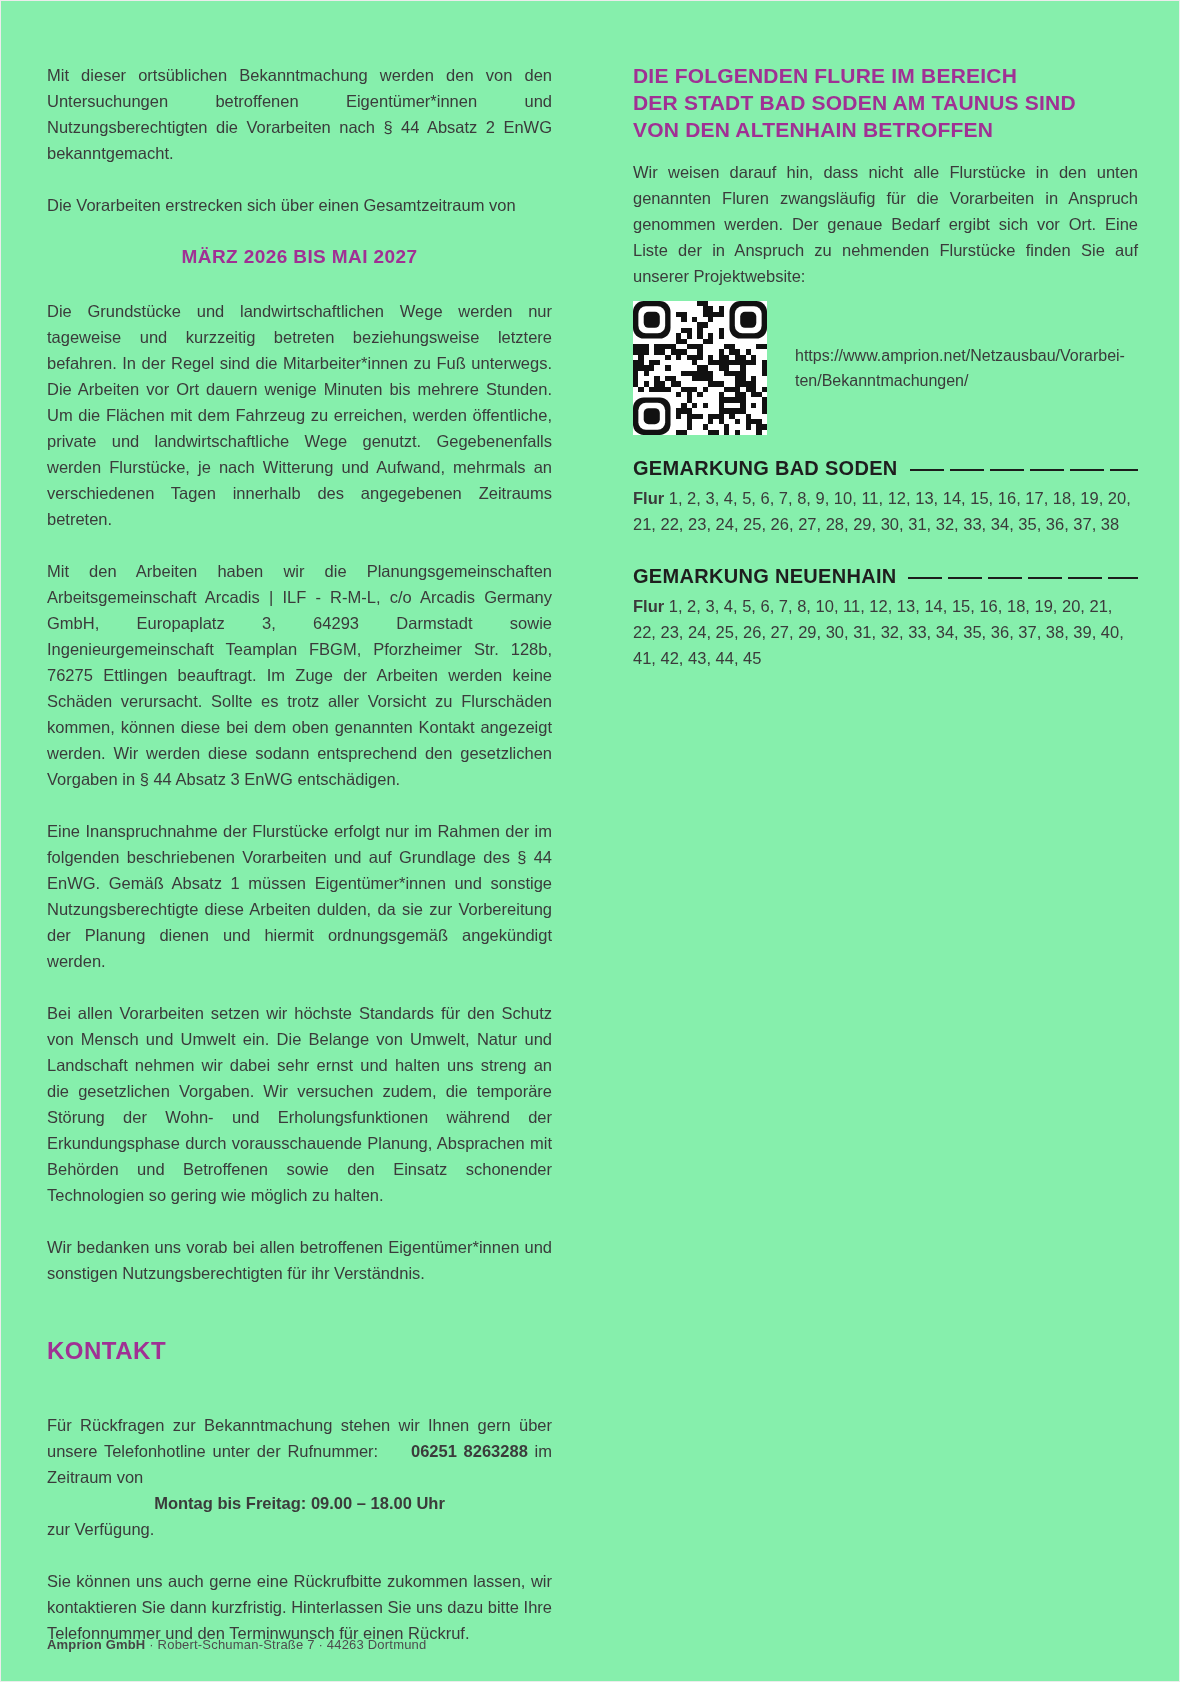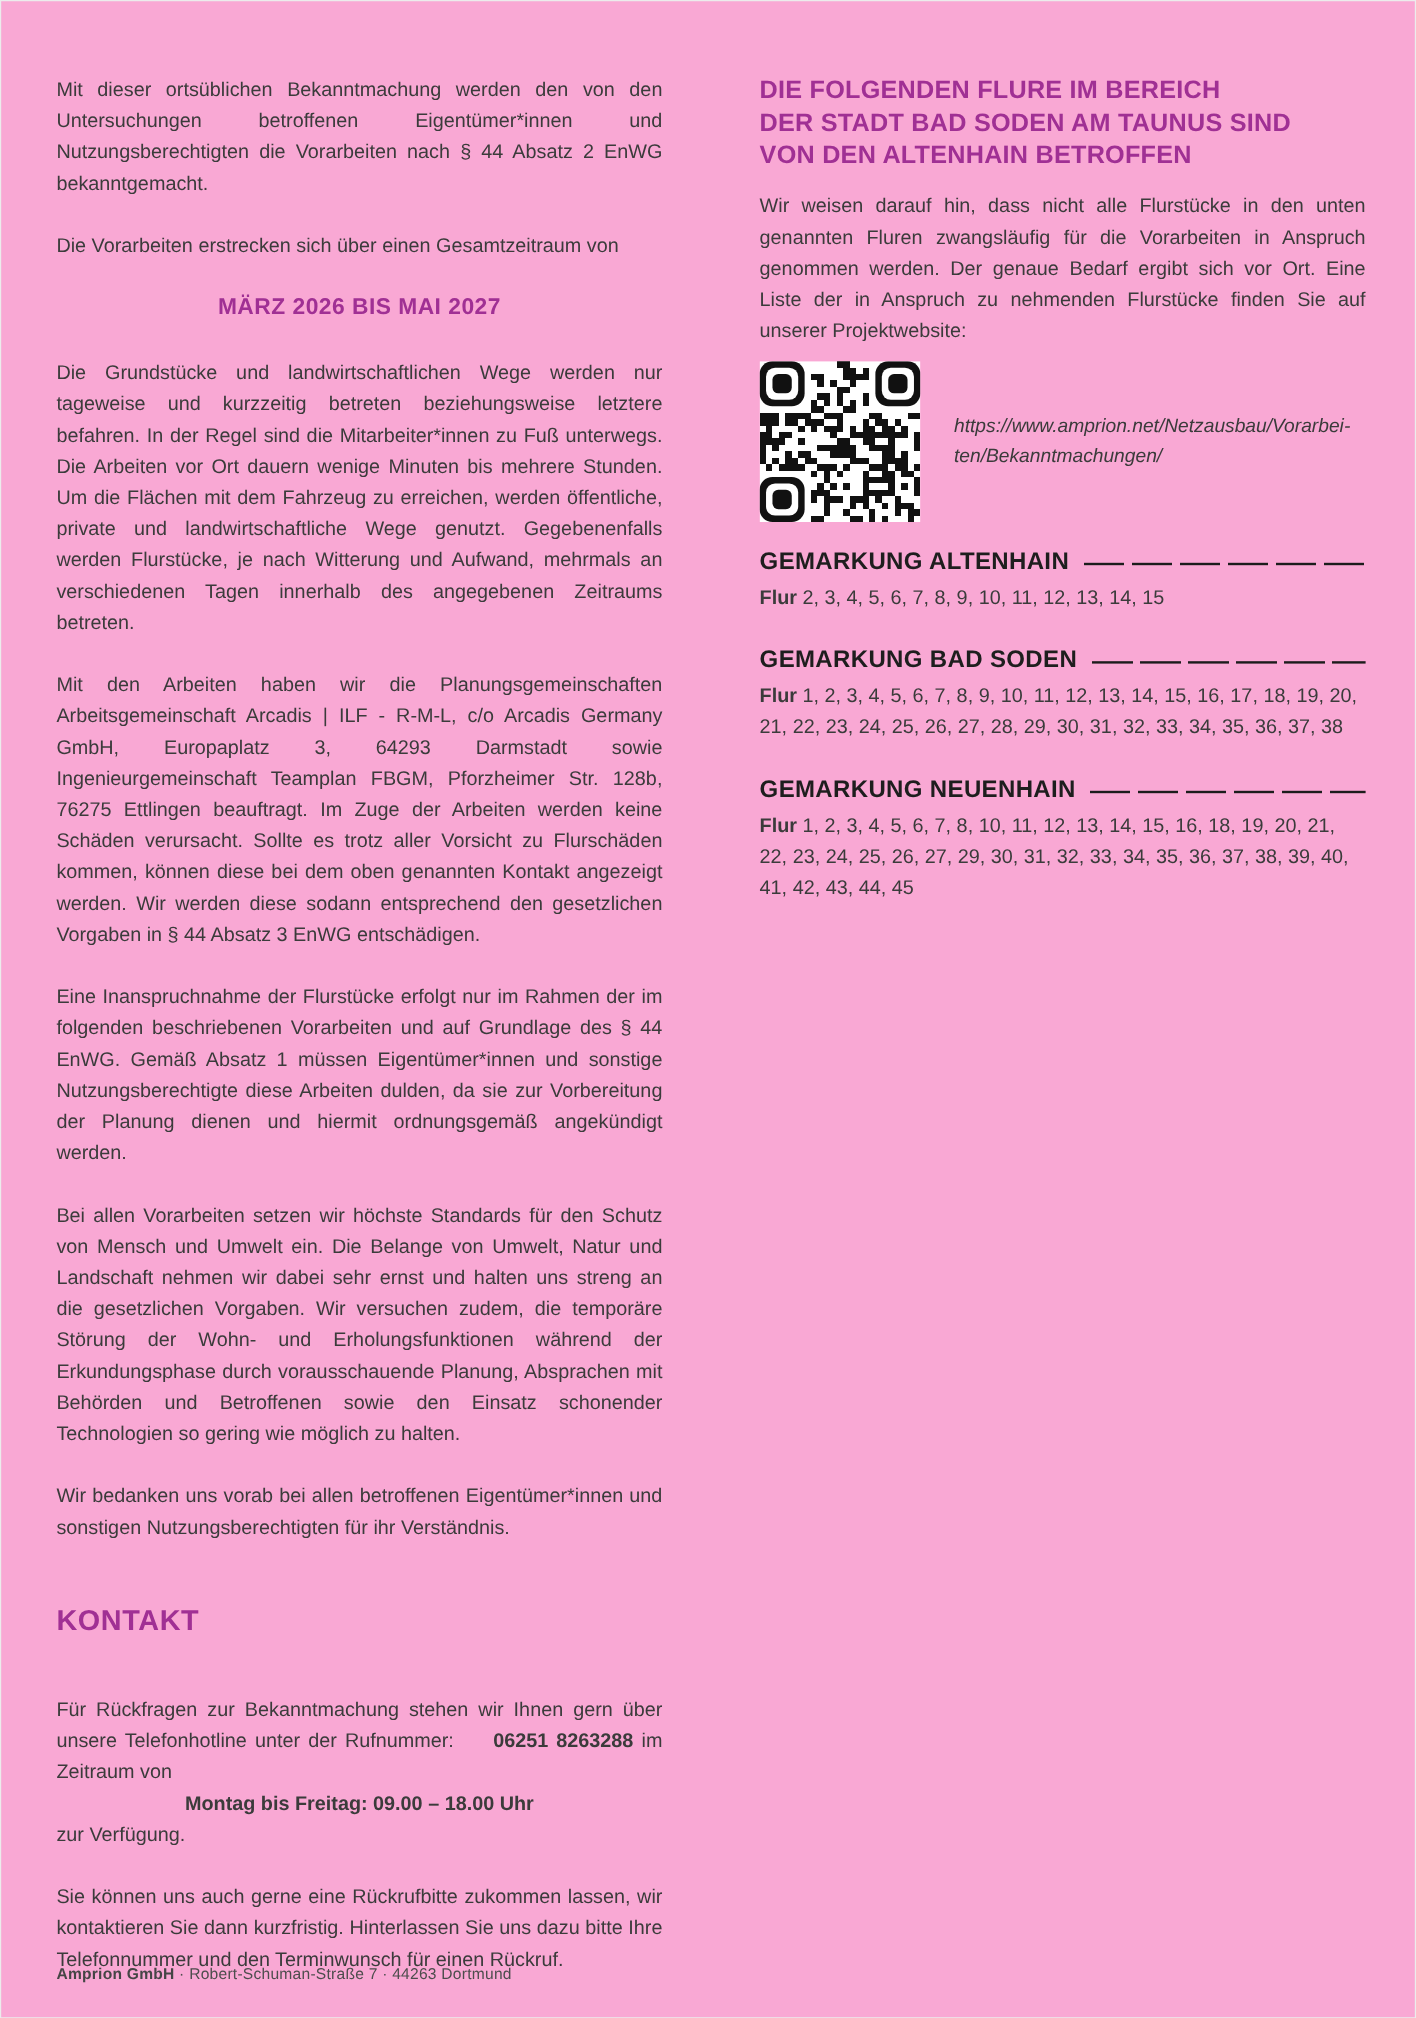--- a/index.html
+++ b/index.html
@@ -1,20 +1,20 @@
 <!DOCTYPE html>
 <html lang="de" style="--accent: #a03094;"><head>
 <meta charset="utf-8">
 <style>
   :root { --accent:#a03094; --ink:#3b3b3b; --head-ink:#1e1e1e; }
   * { margin:0; padding:0; box-sizing:border-box; }
   html,body { background:#fff; }
   body { font-family:"Liberation Sans", sans-serif; }
   .page {
-    position:relative; width:1180px; height:1682px; background:#f9a8d4;
+    position:relative; width:1180px; height:1682px; background:#86efac;
     box-shadow: inset 0 0 0 1px #ececec;
     overflow:hidden;
   }
   .col { position:absolute; top:62px; width:505px; color:var(--ink);
          font-size:16.5px; line-height:26px; }
   .col-left  { left:47px; }
   .col-right { left:633px; }
   p.body { text-align:justify; margin-bottom:26px; hyphens:auto; -webkit-hyphens:auto; }
   .period-heading {
     color:var(--accent); font-weight:bold; font-size:19px; letter-spacing:.4px;
@@ -22,21 +22,21 @@
   }
   .kontakt-heading {
     color:var(--accent); font-weight:bold; font-size:24px; letter-spacing:.5px;
     margin:52px 0 48px 0;
   }
   .hours { font-weight:bold; text-align:center; }
   .big-heading {
     color:var(--accent); font-weight:bold; font-size:21px; line-height:27px;
     letter-spacing:.2px; margin-bottom:16px;
   }
-  .qr-row { display:flex; align-items:center; gap:28px; margin:12px 0 20px 0;font-style:italic; }
+  .qr-row { display:flex; align-items:center; gap:28px; margin:12px 0 20px 0; }
   .qr-box { width:134px; height:134px; flex:0 0 auto; }
   .qr-box svg { display:block; width:134px; height:134px; }
   .url { font-size:16px; line-height:25px; color:var(--ink); word-break:break-all; }
   .gemarkung { margin-bottom:26px; }
   .gemarkung-head { display:flex; align-items:center; }
   .gemarkung-name {
     color:var(--head-ink); font-weight:bold; font-size:20px; letter-spacing:.3px;
     white-space:nowrap;
   }
   .gemarkung-rule {
@@ -310,30 +310,20 @@
             <rect x="1" y="19" width="5" height="5" rx="1.4" fill="#fff"></rect>
             <rect x="2" y="20" width="3" height="3" rx="0.9" fill="#111"></rect>
           </svg>
         </div>
       <div class="url">
         <div>https://www.amprion.net/Netzausbau/Vorarbei-</div>
         <div>ten/Bekanntmachungen/</div>
       </div>
     </div>
 
-    <div class="gemarkung">
-      <div class="gemarkung-head">
-        <span class="gemarkung-name">GEMARKUNG ALTENHAIN</span>
-        <span class="gemarkung-rule"></span>
-      </div>
-      <div class="flur-line">
-        <span class="flur-label">Flur</span>
-        <span>2, 3, 4, 5, 6, 7, 8, 9, 10, 11, 12, 13, 14, 15</span>
-      </div>
-    </div>
 
     <div class="gemarkung">
       <div class="gemarkung-head">
         <span class="gemarkung-name">GEMARKUNG BAD SODEN</span>
         <span class="gemarkung-rule"></span>
       </div>
       <div class="flur-line">
         <span class="flur-label">Flur</span>
         <span>1, 2, 3, 4, 5, 6, 7, 8, 9, 10, 11, 12, 13, 14, 15, 16, 17, 18, 19, 20, 21, 22, 23, 24, 25, 26, 27, 28, 29, 30, 31, 32, 33, 34, 35, 36, 37, 38</span>
       </div>

